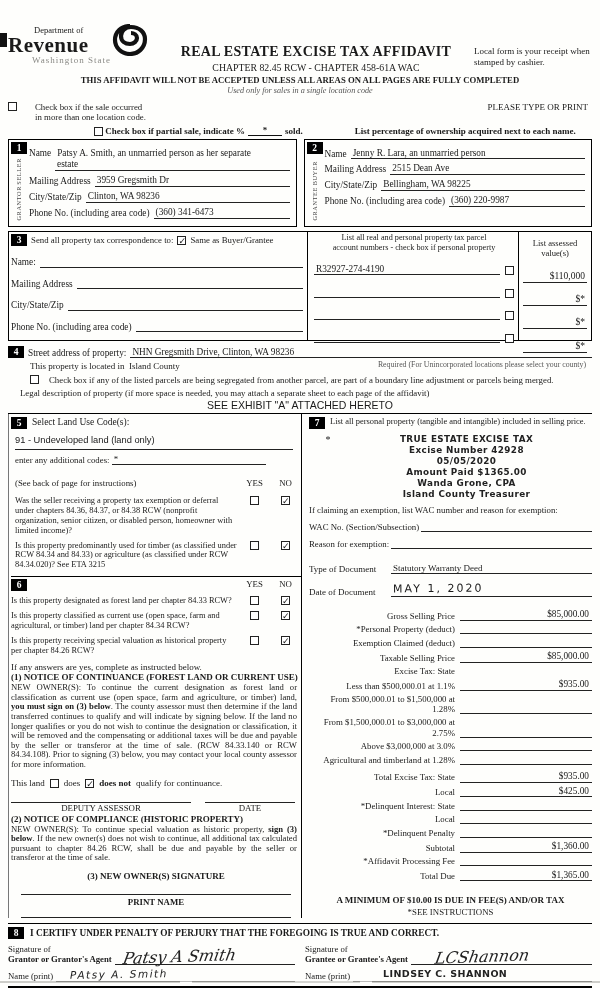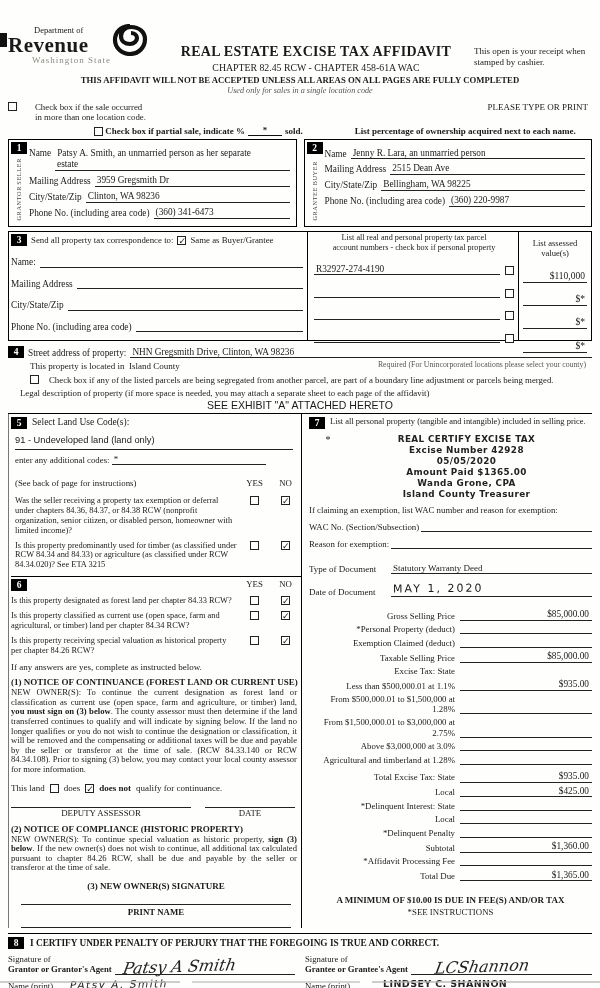--- a/index.html
+++ b/index.html
@@ -72,21 +72,21 @@
   .q{display:flex;align-items:flex-start;margin-top:5px;}
   .q .qt{flex:1;font-size:8.4px;padding-right:2px;line-height:1.18;}
   .cbcol{width:31px;display:flex;justify-content:center;flex-shrink:0;}
   .ynhead{display:flex;margin-top:8px;font-size:8.8px;}
   .ynhead .lbl{flex:1;}
   .ynhead .yn{width:31px;text-align:center;flex-shrink:0;}
   .landuse{font-family:"Liberation Sans",sans-serif;font-size:9.3px;margin:6px 8px 0 4px;border-bottom:.9px solid #222;padding-bottom:3px;}
   .addl{display:flex;align-items:flex-end;margin:4px 8px 0 4px;font-size:8.8px;}
   .sec6{border-top:1.3px solid #000;margin-top:6px;padding-top:2px;}
   .note{font-size:9px;margin-top:6px;}
-  .ntitle{font-weight:bold;font-size:9px;margin-top:5px;}
+  .ntitle{font-weight:bold;font-size:9px;}
   .nbody{font-size:8.65px;line-height:1.1;margin-top:1px;text-align:justify;padding-right:4px;}
   .qualify{display:flex;align-items:flex-end;gap:5px;margin-top:9px;font-size:9px;}
   .siglines{display:flex;gap:14px;margin-top:14px;padding-right:6px;}
   .siglines .l1{flex:2;border-bottom:.9px solid #222;}
   .siglines .l2{flex:1;border-bottom:.9px solid #222;}
   .siglabs{display:flex;gap:14px;font-size:8.8px;padding-right:6px;}
   .siglabs div{text-align:center;}
   .siglabs .l1{flex:2;} .siglabs .l2{flex:1;}
   .sig3{text-align:center;font-weight:bold;font-size:9px;margin-top:8px;}
   .pline{border-bottom:.9px solid #222;margin:13px 10px 0;}
@@ -136,21 +136,21 @@
       <div class="rev">Revenue</div>
       <svg width="36" height="32" viewBox="0 0 36 32">
         <path d="M18 2 C9 2 3 8 3 16 C3 24 10 30 18 30 C26 30 33 24 33 15 C33 8 27 3 19 3 C13 3 9 7 9 12 C9 17 13 20 18 20 C22 20 25 17 25 14 C25 11 22 9 19 9" fill="none" stroke="#111" stroke-width="4.2"></path>
       </svg>
       <div class="st">Washington State</div>
     </div>
     <div class="hcenter">
       <div class="t1">REAL ESTATE EXCISE TAX AFFIDAVIT</div>
       <div class="t2">CHAPTER 82.45 RCW - CHAPTER 458-61A WAC</div>
     </div>
-    <div class="hright">This open is your receipt when stamped by cashier.</div>
+    <div class="hright">Local form is your receipt when stamped by cashier.</div>
   </div>
   <div class="warn">THIS AFFIDAVIT WILL NOT BE ACCEPTED UNLESS ALL AREAS ON ALL PAGES ARE FULLY COMPLETED</div>
   <div class="usage">Used only for sales in a single location code</div>
 
   <div class="optA">
     <span class="cb"></span>
     <div class="txt">
       <span>Check box if the sale occurred</span><br>
       <span>in more than one location code.</span>
     </div>
@@ -397,21 +397,21 @@
     </div>
 
     <div class="rightcol">
       <div class="s7head">
         <span class="badge">7</span>
         <span>List all personal property (tangible and intangible) included in selling price.</span>
       </div>
       <div class="stamp">
         <span class="ast">*</span>
         <div class="lines">
-          <div>REAL CERTIFY EXCISE TAX</div>
+          <div>TRUE ESTATE EXCISE TAX</div>
           <div>Excise Number 42928</div>
           <div>05/05/2020</div>
           <div>Amount Paid $1365.00</div>
           <div>Wanda Grone, CPA</div>
           <div>Island County Treasurer</div>
         </div>
       </div>
       <div class="exnote">If claiming an exemption, list WAC number and reason for exemption:</div>
       <div class="wrow">
         <span>WAC No. (Section/Subsection)</span>&nbsp;

